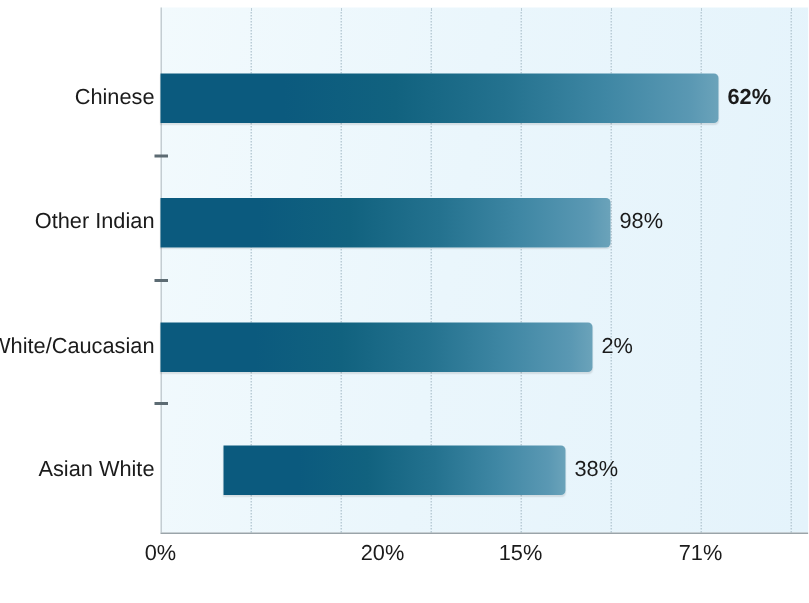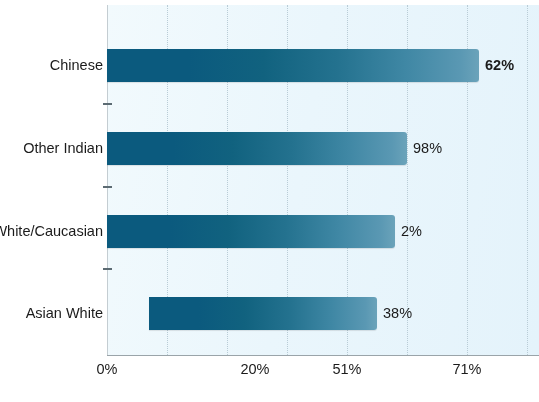--- a/index.html
+++ b/index.html
@@ -174,17 +174,17 @@
     </div>
   <div id="labels-layer">
       <div class="cat-label" style="top: 49px;">Chinese</div>
       <div class="cat-label" style="top: 132px;">Other Indian</div>
       <div class="cat-label" style="top: 215px;">White/Caucasian</div>
       <div class="cat-label" style="top: 297px;">Asian White</div>
     </div>
   <div id="xlabels-layer">
       <div class="x-label" style="left: 107px;">0%</div>
       <div class="x-label" style="left: 227px; margin-left: 28px;">20%</div>
-      <div class="x-label" style="left: 347px;">51%</div>
+      <div class="x-label" style="left: 347px;">15%</div>
       <div class="x-label" style="left: 467px;">71%</div>
     </div>
 
 </div>
 
 </body></html>

